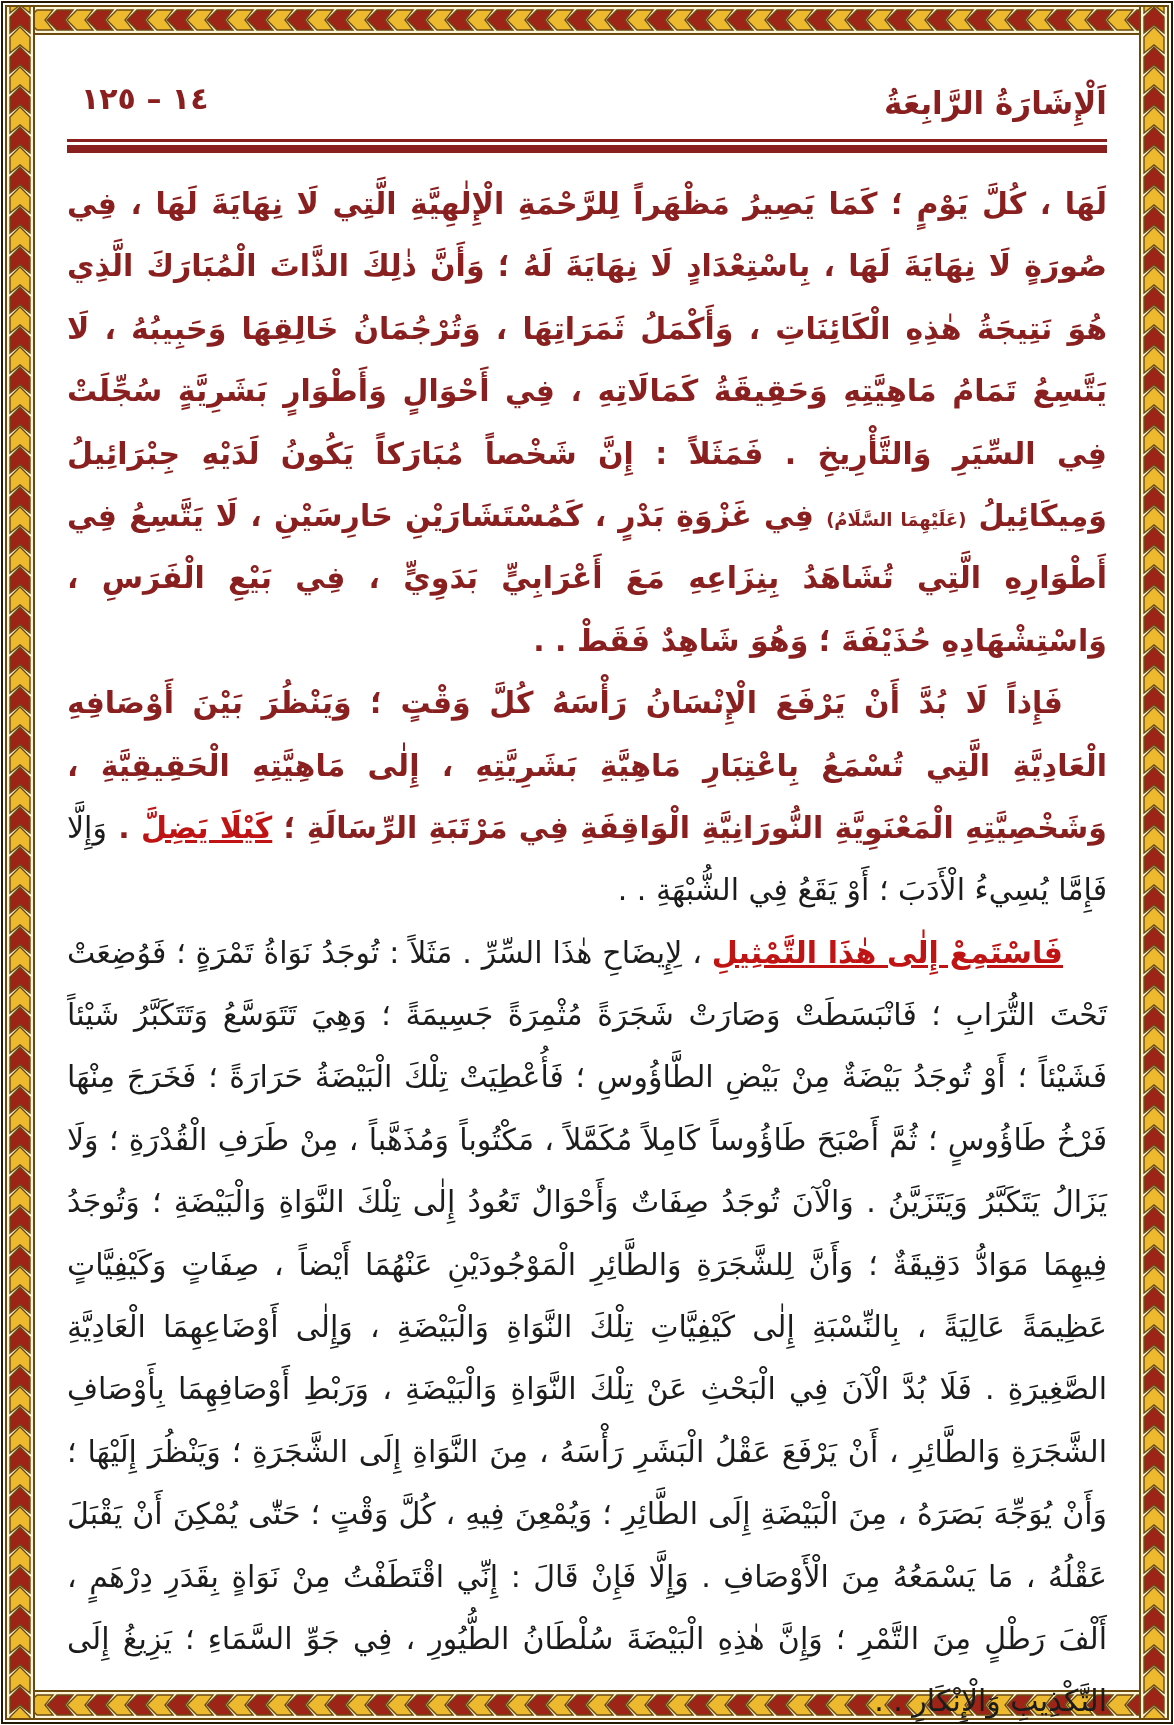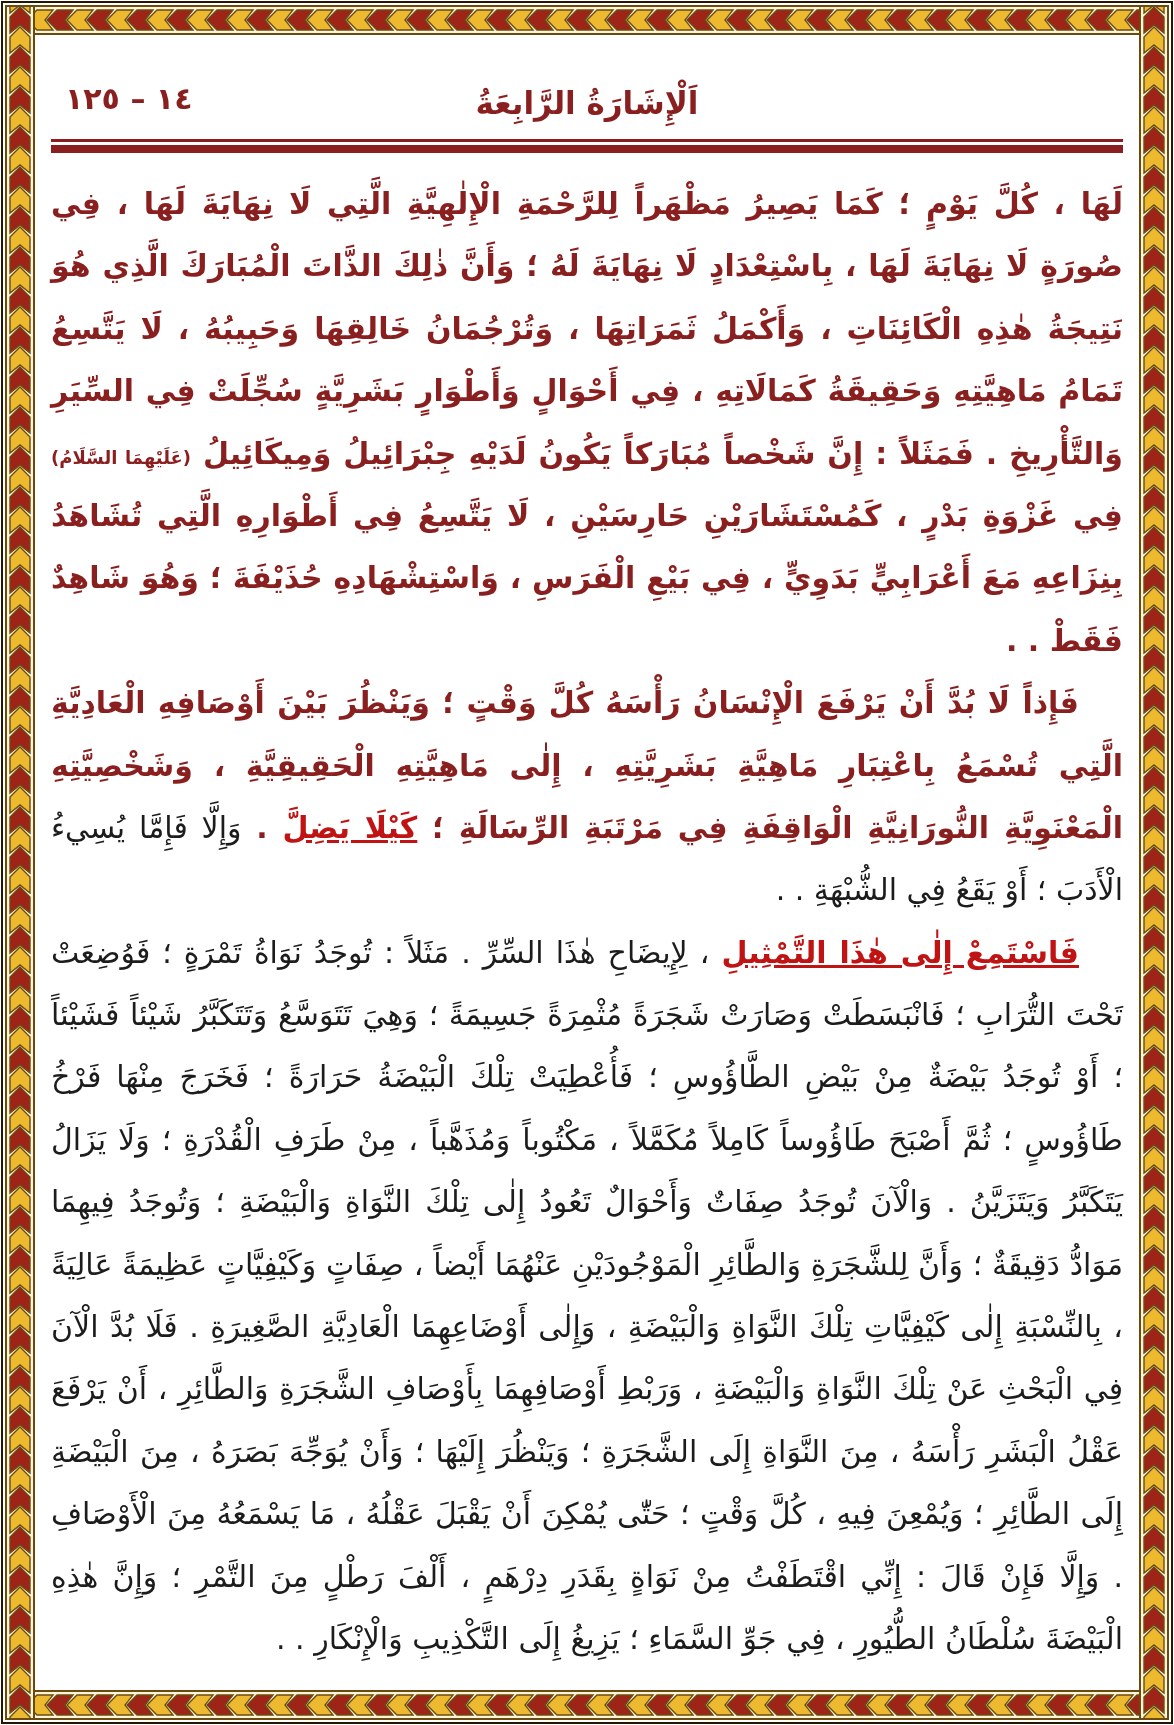--- a/index.html
+++ b/index.html
@@ -25,39 +25,39 @@
   .band svg { display: block; }
   .band-top    { top: 5px; left: 5px; right: 5px; height: 30px; }
   .band-bottom { bottom: 5px; left: 5px; right: 5px; height: 30px; }
   .band-left   { top: 5px; bottom: 5px; left: 5px; width: 30px; }
   .band-right  { top: 5px; bottom: 5px; right: 5px; width: 30px; }
 
   
   .content {
     position: absolute;
     inset: 35px;
-    padding: 0 16px;
+    padding: 0 32px;
     box-sizing: border-box;
     direction: rtl;
   }
   .header {
     position: relative;
     margin-top: 42px;
     height: 52px;
   }
   .page-num {
     position: absolute;
     left: 14px; top: 4px;
     color: var(--c-maroon, #8a1f1f);
     font-weight: bold;
     font-size: 30px;
     letter-spacing: 1px;
   }
   .title {
-    text-align: center;
+    text-align: right;
     color: var(--c-maroon, #8a1f1f);
     font-weight: bold;
     font-size: 31px;
     line-height: 52px;
   }
   .rule-thin  { height: 3px; background: var(--c-maroon, #8a1f1f); margin-top: 10px; }
   .rule-thick { height: 8px; background: var(--c-maroon, #8a1f1f); margin-top: 3px; }
 
   .body-text {
     margin-top: 20px;

